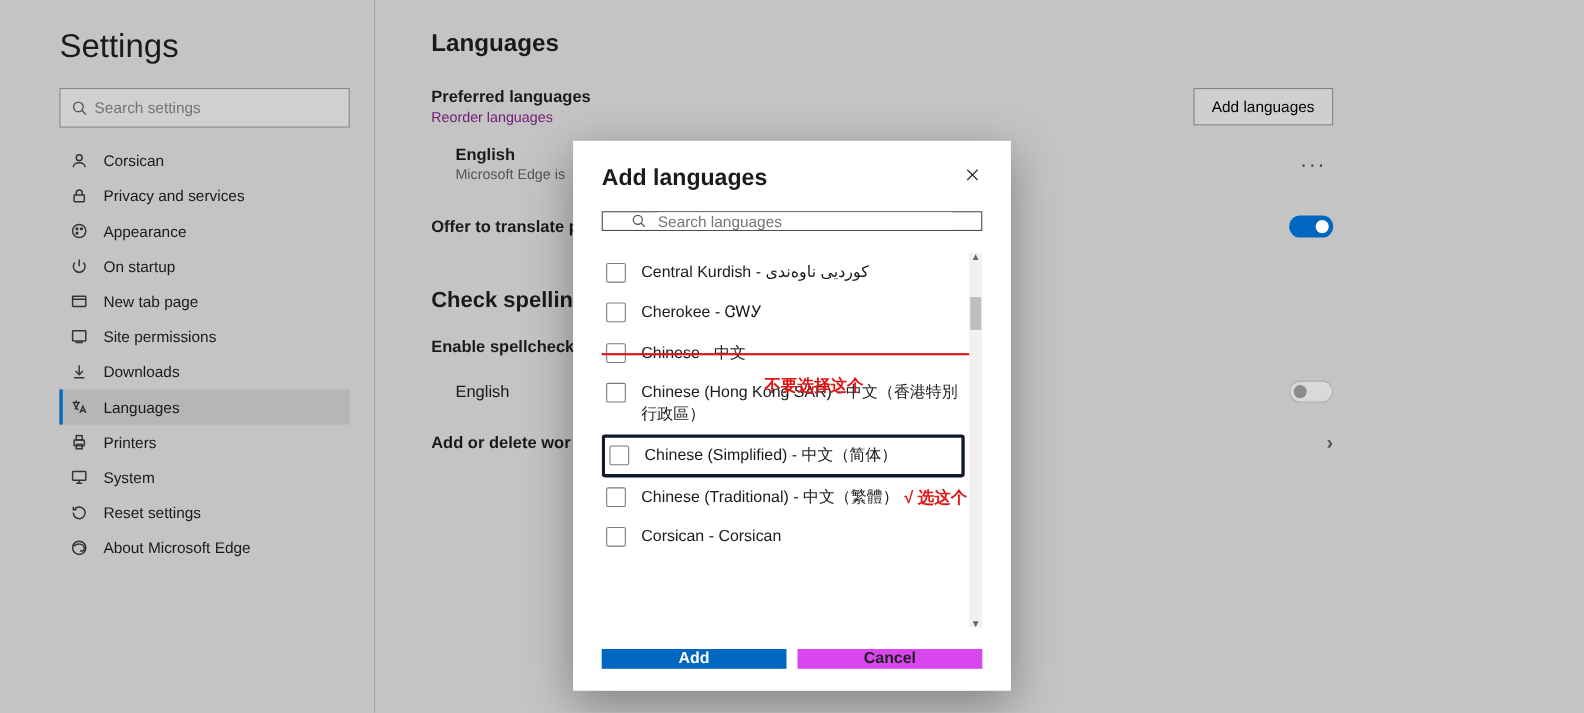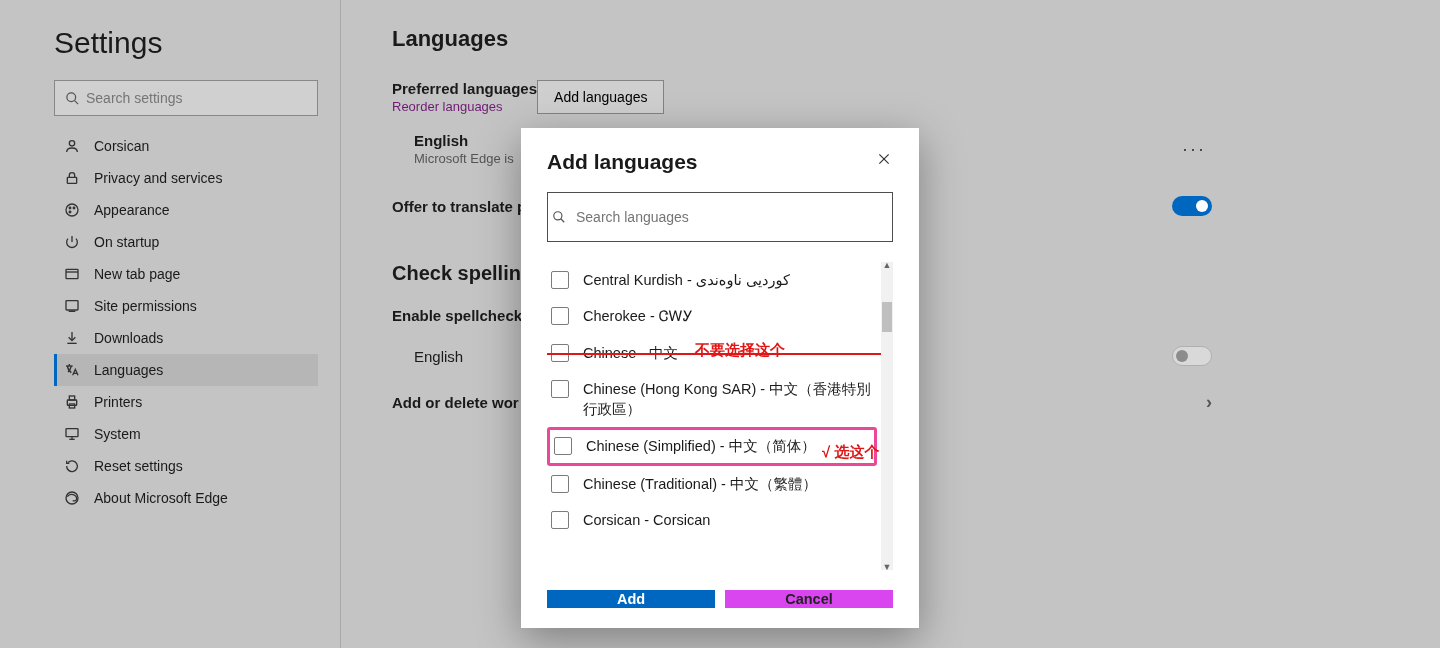--- a/index.html
+++ b/index.html
@@ -83,20 +83,21 @@
     left: 392px; top: 26px;
     width: 820px;
   }
   .main h2 {
     font-size: 22px;
     font-weight: 600;
     margin-bottom: 28px;
   }
   .preferred-row {
     display: flex;
+    justify-content: space-between;
     align-items: flex-start;
     margin-top: 20px;
   }
   .preferred-row .hd .t { font-size: 15px; font-weight: 600; }
   .preferred-row .hd .sub { font-size: 13px; color: #701a75; margin-top: 2px; }
   .add-lang-btn {
     border: 1px solid #838383;
     background: #cfcfcf;
     padding: 8px 16px;
     font-size: 14px;
@@ -168,23 +169,23 @@
   .modal-head {
     display: flex;
     justify-content: space-between;
     align-items: flex-start;
   }
   .modal-head h3 { font-size: 21px; font-weight: 600; }
   .close-x { cursor: pointer; padding: 2px; }
   .modal-search {
     margin-top: 18px;
     border: 1px solid #4d4d4d;
-    height: 50px;
+    height: 18px;
     display: flex; align-items: center;
-    padding: 0 4px;
+    padding: 0 26px;
   }
   .modal-search input {
     border: none; outline: none;
     margin-left: 10px;
     font-size: 14px;
     flex: 1;
   }
   .lang-list-wrap {
     margin-top: 20px;
     position: relative;
@@ -205,21 +206,21 @@
   .cb {
     flex-shrink: 0;
     width: 18px; height: 18px;
     border: 1.5px solid #7b7b7b;
     border-radius: 2px;
     margin-top: 1px;
   }
   .lang-list li .lbl { line-height: 1.4; }
   
   .lang-list li.highlight {
-    border: 3px solid #ec4899;
+    border: 3px solid #0f172a;
     border-radius: 3px;
     padding: 6px 4px 6px 4px;
     margin-right: 2px;
   }
   
   .lang-list li.strike {
     position: relative;
   }
   .lang-list li.strike::after {
     content: "";

